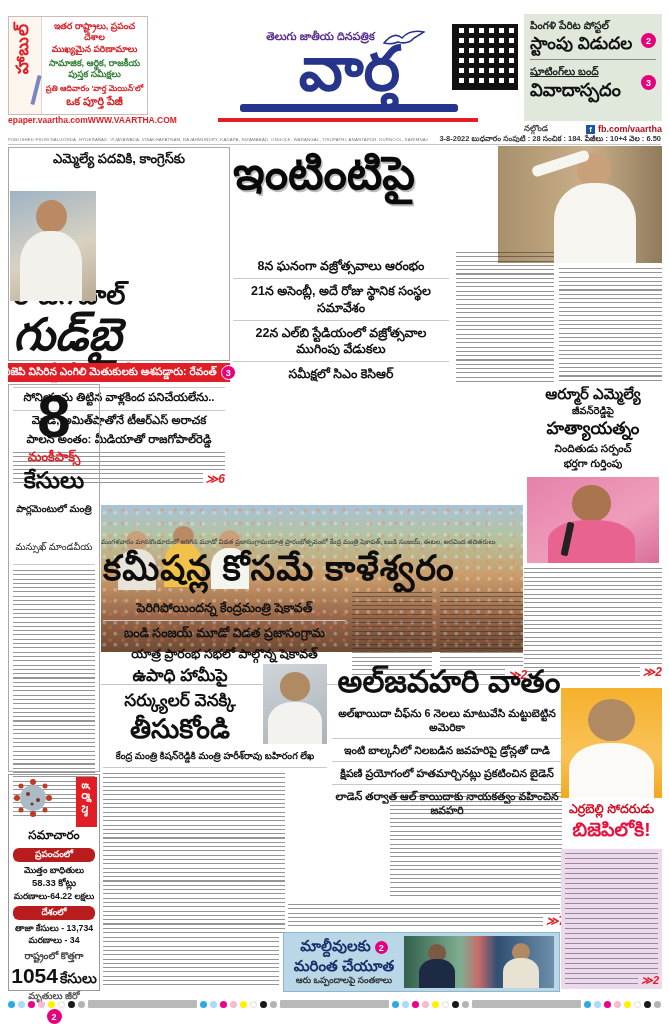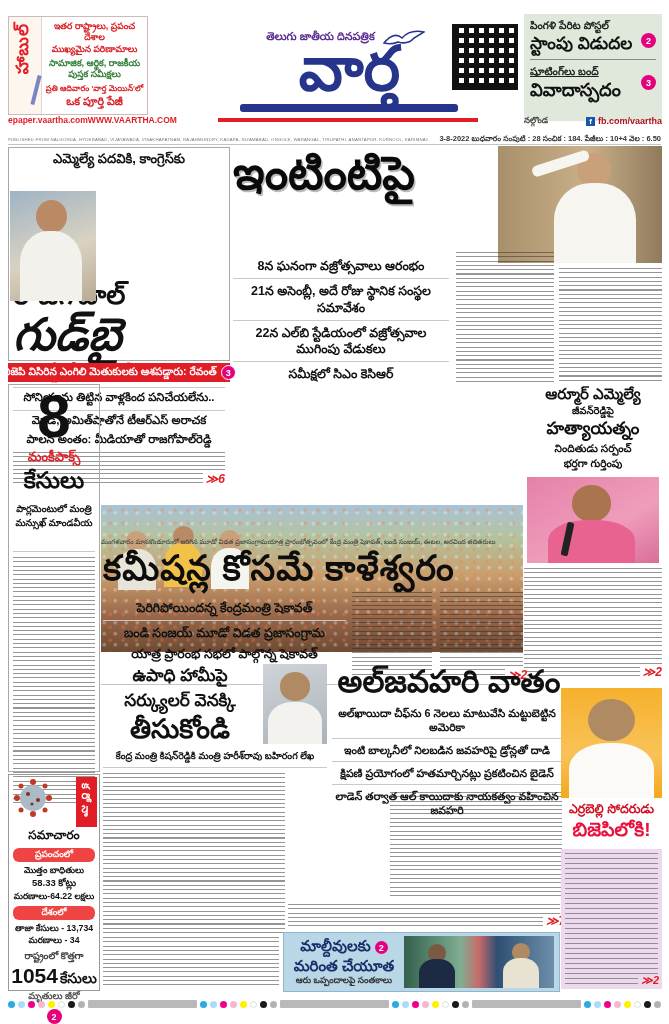--- a/index.html
+++ b/index.html
@@ -10,21 +10,21 @@
   .tx2{background:repeating-linear-gradient(180deg, rgba(45,45,45,.45) 0 1px, transparent 1px 5px);}
   .rule{background:#c4c4c4;}
   .pgc{display:inline-flex;width:15px;height:15px;border-radius:50%;background:#e5007d;color:#fff;
        font-size:9px;font-weight:800;align-items:center;justify-content:center;flex:0 0 auto;}
   .photo{position:relative;overflow:hidden;}
   .head{position:absolute;border-radius:50%;}
   .torso{position:absolute;border-radius:45% 45% 0 0;}
   .blist div{font-weight:800;text-align:center;padding:4px 2px;border-bottom:1px solid #c9c9c9;line-height:1.3;}
   .blist div:last-child{border-bottom:none;}
   .jump{color:#e11d25;font-weight:900;font-style:italic;}
-  .hdr-band{background:#ef4444;color:#fff;text-align:center;font-size:9px;font-weight:700;
+  .hdr-band{background:#b91c1c;color:#fff;text-align:center;font-size:9px;font-weight:700;
             border-radius:6px;padding:1px 0;margin:3px 2px;}
   .dotrow{display:flex;align-items:center;gap:3px;}
   .dot{width:7px;height:7px;border-radius:50%;flex:0 0 auto;}
   .gbar{height:8px;background:#b9b9b9;border-radius:1px;flex:1;}
   svg{display:block;}
 </style>
 </head>
 <body>
 
 <div id="page">
@@ -82,21 +82,21 @@
     </div>
     <div style="height:1px;background:#8a8a8a;margin:5px 0;"></div>
     <div style="display:flex;align-items:flex-start;justify-content:space-between;">
       <div>
         <div style="font-size:10.5px;font-weight:700;color:#222;text-decoration:underline;">షూటింగ్‌లు బంద్</div>
         <div style="font-size:18px;font-weight:900;color:#111;line-height:1.2;">వివాదాస్పదం</div>
       </div>
       <span class="pgc" style="margin-top:10px;">3</span>
     </div>
   </div>
-  <div class="abs" style="left:524px;top:115px;width:138px;display:flex;justify-content:space-between;align-items:center;">
+  <div class="abs" style="left:524px;top:123px;width:138px;display:flex;justify-content:space-between;align-items:center;">
     <span style="font-size:8.5px;font-weight:700;color:#444;">నల్గొండ</span>
     <span style="display:flex;align-items:center;gap:3px;">
       <span style="width:9px;height:9px;background:#1a56a8;color:#fff;font-size:8px;font-weight:900;
                    display:inline-flex;align-items:center;justify-content:center;">f</span>
       <span style="font-size:9px;font-weight:800;color:#b01020;">fb.com/vaartha</span>
     </span>
   </div>
 
   <div class="abs" style="left:8px;top:134px;width:653px;display:flex;justify-content:space-between;align-items:center;">
     <span style="font-size:4.3px;color:#777;letter-spacing:.2px;white-space:nowrap;overflow:hidden;max-width:420px;">PUBLISHED FROM NALGONDA, HYDERABAD, VIJAYAWADA, VISAKHAPATNAM, RAJAHMUNDRY, KADAPA, NIZAMABAD, ONGOLE, WARANGAL, TIRUPATHI, ANANTAPUR, KURNOOL, KARIMNAGAR, MAHABUBNAGAR, KHAMMAM, NELLORE, GUNTUR, TENALI, SRIKAKULAM</span>
@@ -146,21 +146,21 @@
     <div>సమీక్షలో సిఎం కెసిఆర్</div>
   </div>
   <div class="abs tx" style="left:456px;top:252px;width:98px;height:130px;"></div>
   <div class="abs tx" style="left:559px;top:268px;width:103px;height:114px;"></div>
 
   <div class="abs" style="left:8px;top:384px;width:92px;height:388px;border:1px solid #a8a8a8;box-sizing:border-box;padding:2px 4px;">
     <div class="ctr" style="font-size:60px;font-weight:900;line-height:1;">8</div>
     <div class="ctr" style="font-size:13px;font-weight:900;color:#e11d25;margin-top:2px;">మంకీపాక్స్</div>
     <div class="ctr" style="font-size:23px;font-weight:900;">కేసులు</div>
     <div class="ctr" style="font-size:9.5px;font-weight:800;margin-top:4px;">పార్లమెంటులో మంత్రి</div>
-    <div class="ctr" style="font-size:9.5px;font-weight:700;border-bottom:1px solid #c9c9c9;padding-bottom:20px;">మన్సుఖ్ మాండవీయ</div>
+    <div class="ctr" style="font-size:9.5px;font-weight:400;border-bottom:1px solid #c9c9c9;padding-bottom:9px;margin-top:24px;">మన్సుఖ్ మాండవీయ</div>
     <div class="tx" style="height:248px;margin-top:5px;"></div>
   </div>
 
   <div class="photo abs" style="left:101px;top:388px;width:422px;height:147px;
               background-image:radial-gradient(circle at 30% 70%, rgba(255,255,255,.3) 1px, transparent 2.5px),
                                radial-gradient(circle at 70% 40%, rgba(255,120,60,.35) 1px, transparent 2.6px),
                                linear-gradient(180deg,#a9c2d6 0%,#b3c3a0 22%,#c99e6c 48%,#99684a 75%,#6e4a33 100%);
               background-size:11px 11px,13px 13px,100% 100%;">
     <i class="head" style="left:6%;top:18%;width:5%;height:14%;background:#caa07a;"></i>
     <i class="torso" style="left:4%;top:30%;width:9%;height:28%;background:#e8e4da;"></i>

